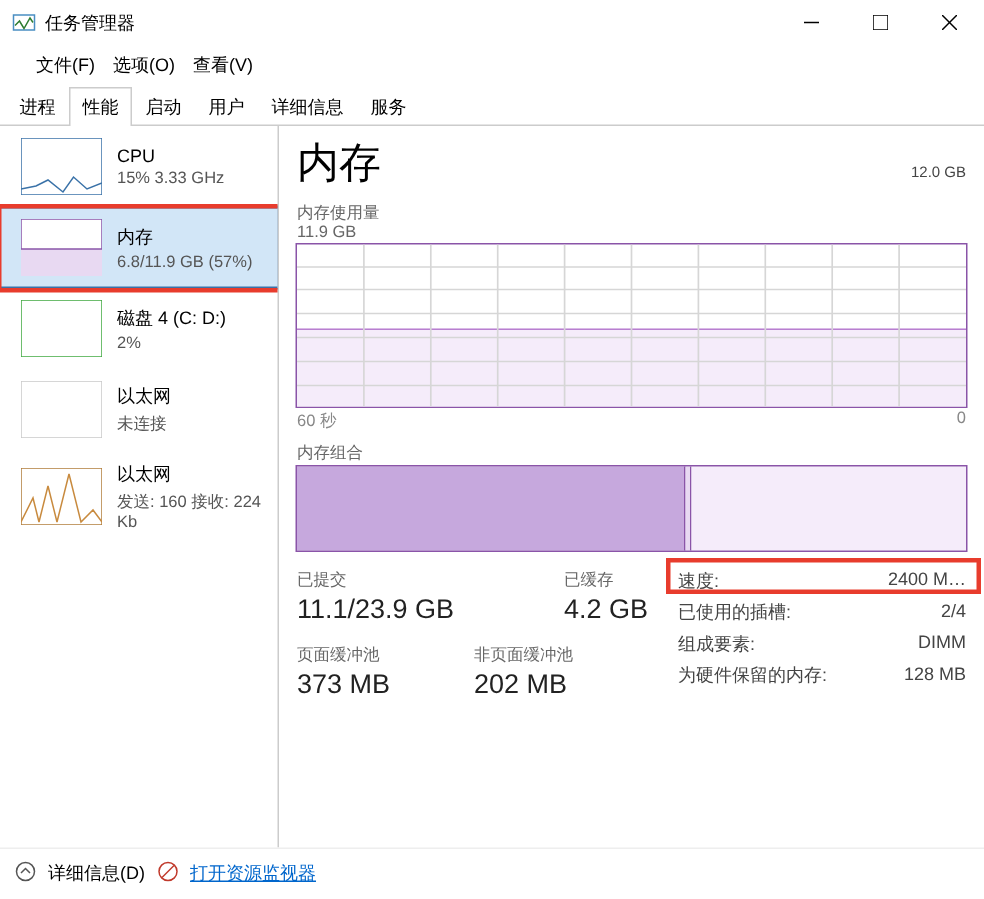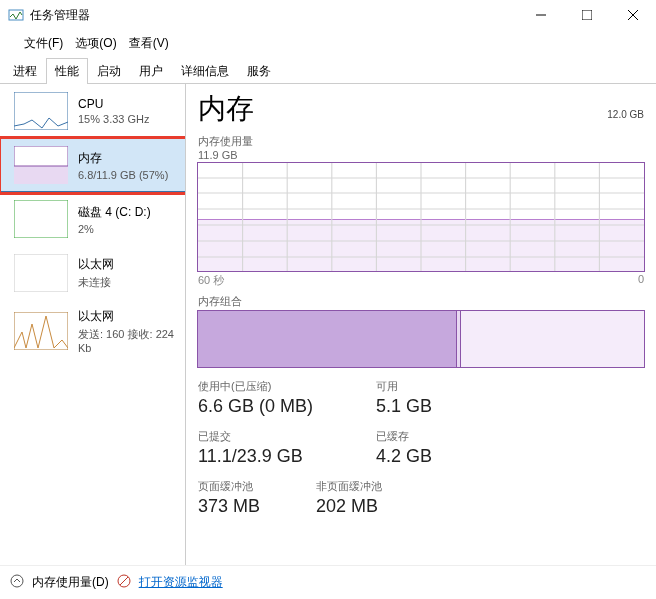--- a/index.html
+++ b/index.html
@@ -199,57 +199,66 @@
     <div class="compose-chart">
       <div class="comp-seg-1"></div>
         <div class="comp-seg-2"></div>
         <div class="comp-seg-3"></div>
     </div>
 
     <div class="stats-row">
       <div>
         <div class="stats-block" style="margin-bottom:12px">
           <div class="stats-col" style="width:160px">
-            <div class="stat-label">使用中(已压缩)</div>
-            <div class="stat-val">6.6 GB (0 MB)</div>
-          </div>
-          <div class="stats-col">
-            <div class="stat-label">可用</div>
-            <div class="stat-val">5.1 GB</div>
-          </div>
-        </div>
-        <div class="stats-block" style="margin-bottom:12px">
-          <div class="stats-col" style="width:160px">
             <div class="stat-label">已提交</div>
             <div class="stat-val">11.1/23.9 GB</div>
           </div>
           <div class="stats-col">
             <div class="stat-label">已缓存</div>
             <div class="stat-val">4.2 GB</div>
           </div>
         </div>
         <div class="stats-block">
           <div class="stats-col" style="width:100px">
             <div class="stat-label">页面缓冲池</div>
             <div class="stat-val">373 MB</div>
           </div>
           <div class="stats-col">
             <div class="stat-label">非页面缓冲池</div>
             <div class="stat-val">202 MB</div>
           </div>
         </div>
+      </div>
+      <div class="details-table">
+        <div class="row">
+            <span class="k">速度:</span>
+            <span class="v">2400 M…</span>
+          </div>
+        <div class="row">
+            <span class="k">已使用的插槽:</span>
+            <span class="v">2/4</span>
+          </div>
+        <div class="row">
+            <span class="k">组成要素:</span>
+            <span class="v">DIMM</span>
+          </div>
+        <div class="row">
+            <span class="k">为硬件保留的内存:</span>
+            <span class="v">128 MB</span>
+          </div>
+        <div class="redbox2" style="left:-8px;top:-7px;right:-10px;height:24px"></div>
       </div>
     </div>
   </div>
 </div>
 
 <div class="footer">
   <span><svg viewBox="0 0 14 14">
         <circle cx="7" cy="7" r="6" fill="none" stroke="#555"></circle>
         <polyline points="4,8 7,5 10,8" fill="none" stroke="#555"></polyline>
       </svg></span>
-  <span>内存使用量(D)</span>
+  <span>详细信息(D)</span>
   <span><svg viewBox="0 0 14 14">
         <circle cx="7" cy="7" r="6" fill="none" stroke="#c0392b"></circle>
         <line x1="3" y1="11" x2="11" y2="3" stroke="#c0392b"></line>
       </svg></span>
   <span class="link">打开资源监视器</span>
 </div>
 
 </body></html>

